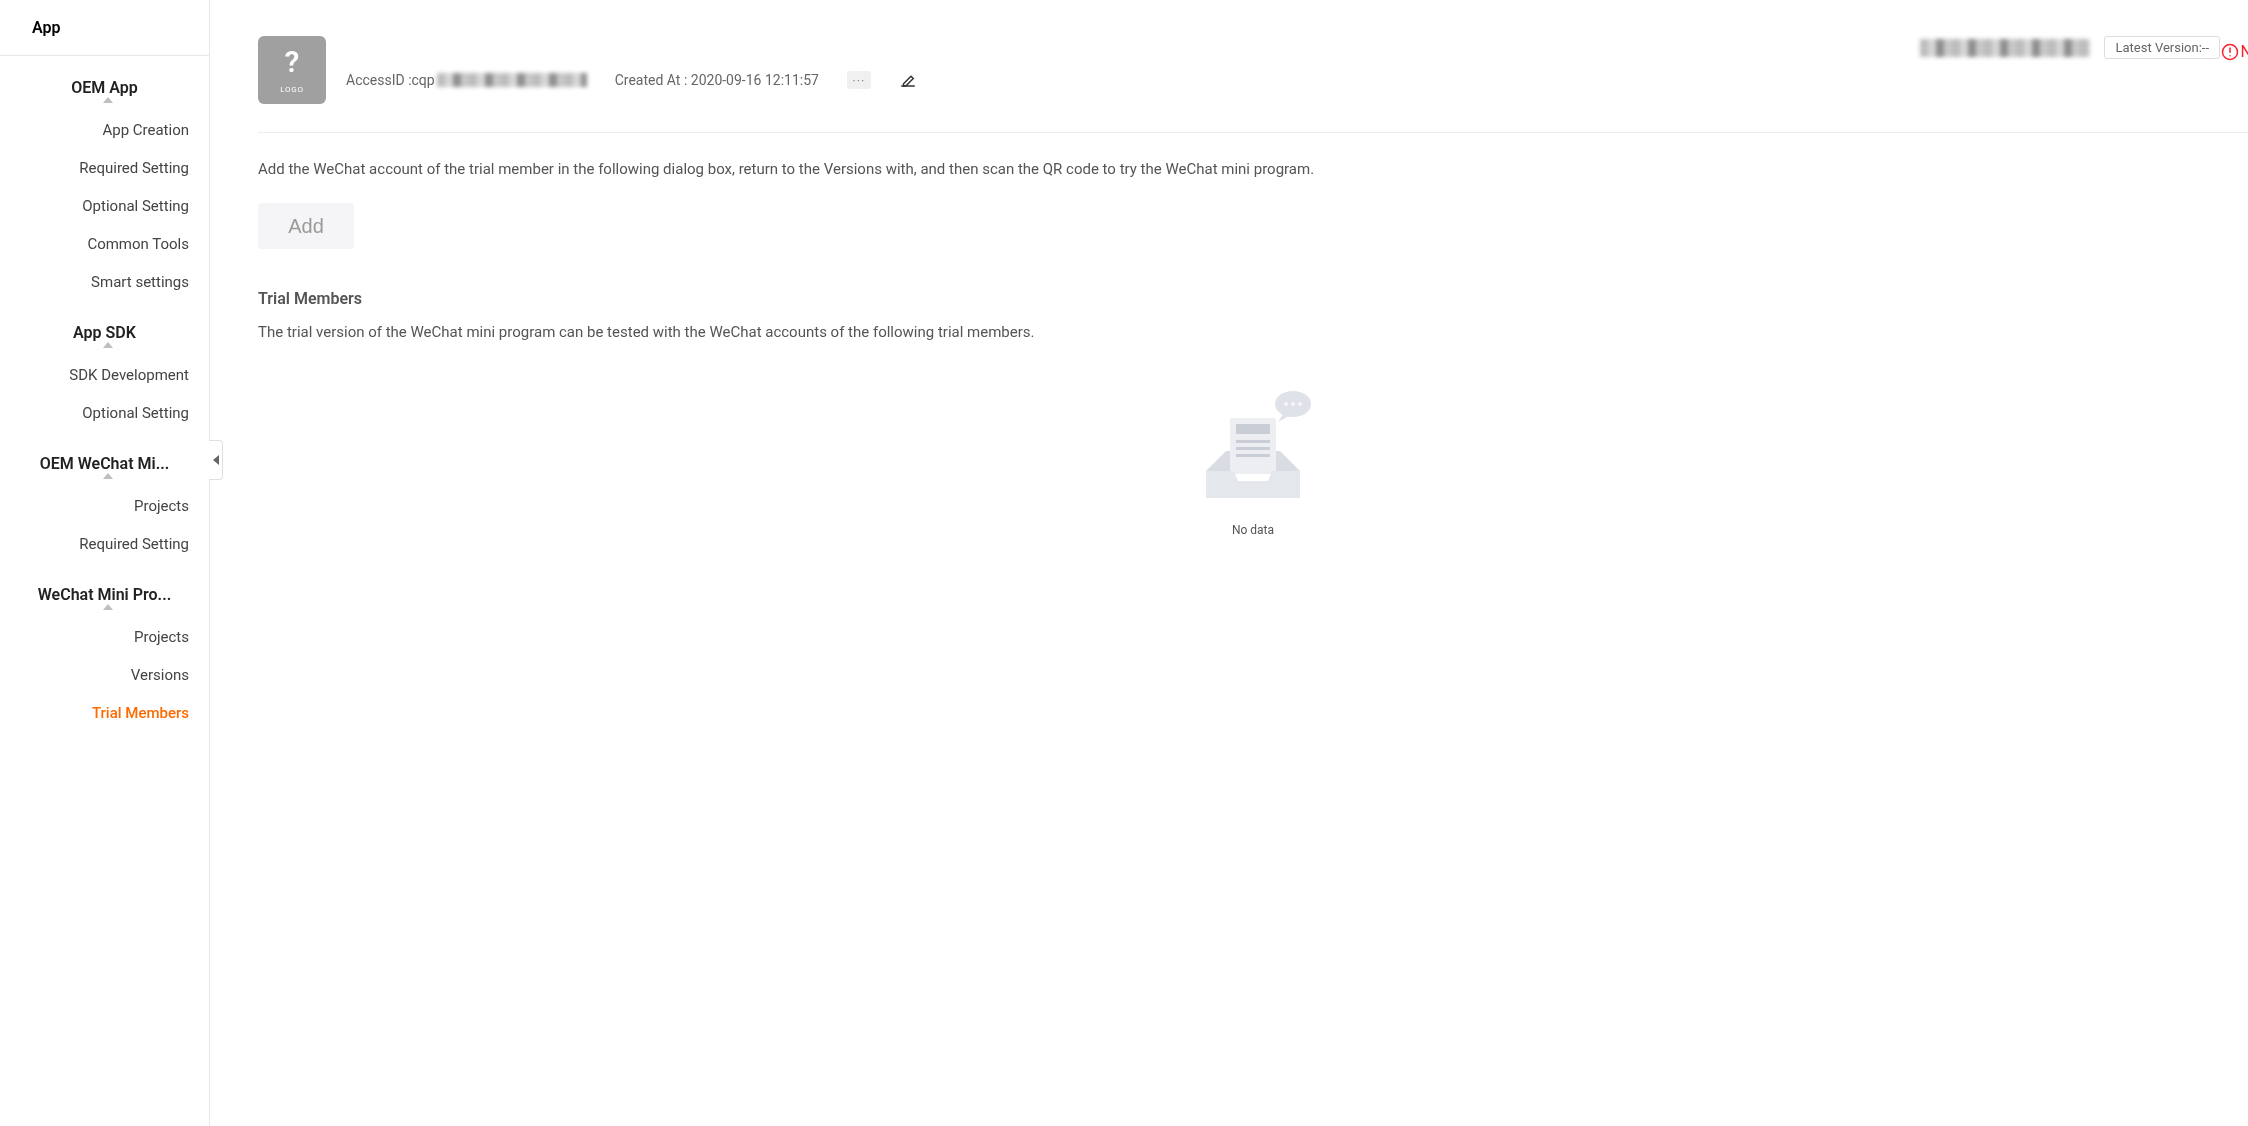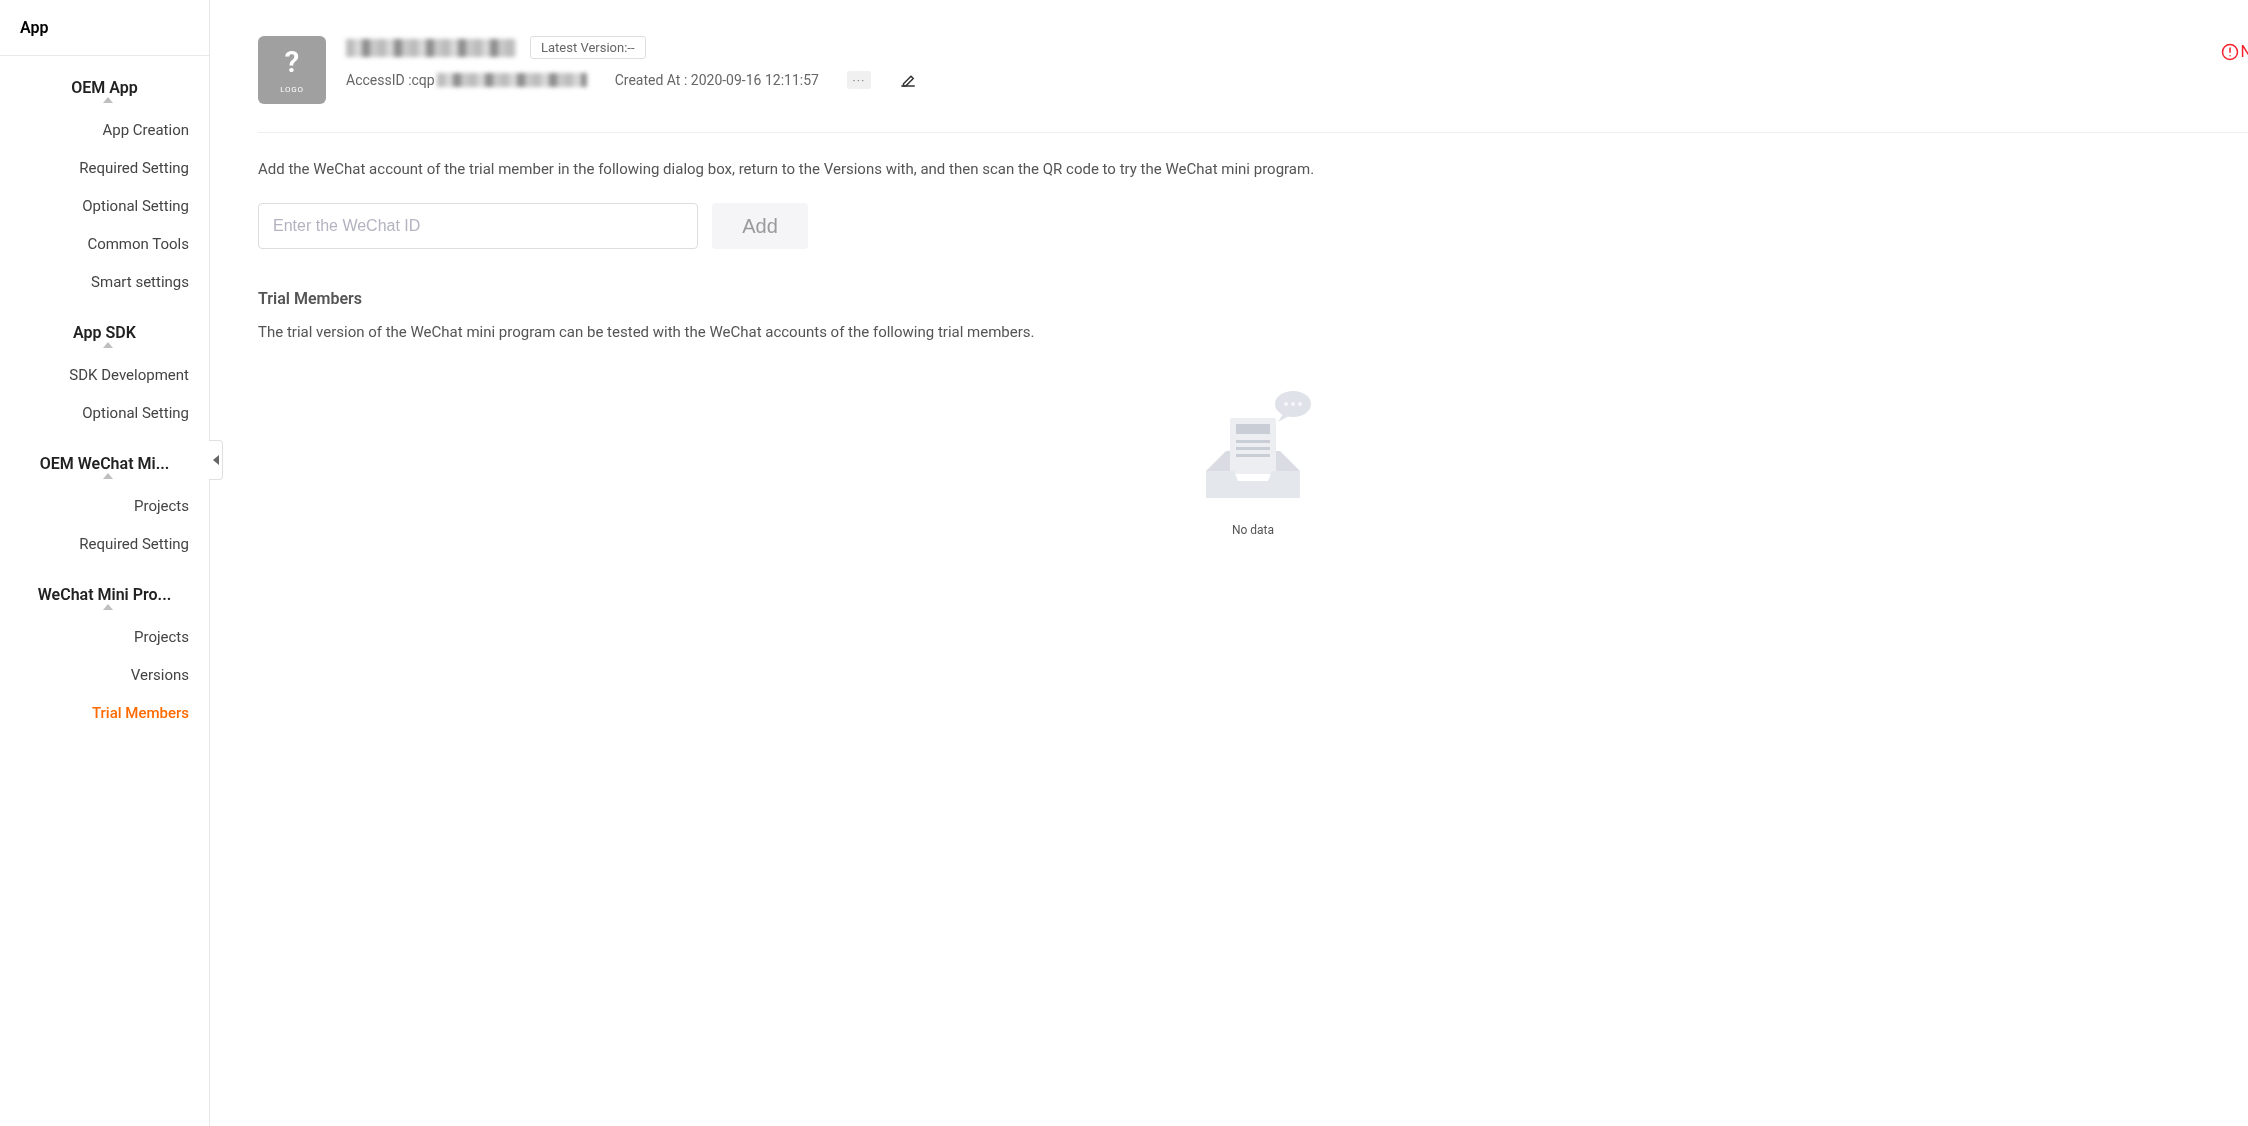--- a/index.html
+++ b/index.html
@@ -10,21 +10,21 @@
       font-size: 14px;
     }
     .layout { display: flex; min-height: 100vh; }
     .sidebar {
       width: 210px;
       border-right: 1px solid #e8e8e8;
       position: relative;
       flex-shrink: 0;
     }
     .sidebar-top {
-      padding: 18px 20px;
+      padding: 18px 32px;
       border-bottom: 1px solid #e8e8e8;
       font-size: 16px;
       font-weight: 600;
       color: #000;
     }
     .sidebar-section { padding-top: 10px; }
     .sidebar-section-title {
       display: flex;
       align-items: center;
       justify-content: space-between;
@@ -90,21 +90,21 @@
       background: #a0a0a0;
       border-radius: 6px;
       display: flex; flex-direction: column;
       align-items: center; justify-content: center;
       color: #fff;
       flex-shrink:0;
     }
     .logo-q { font-size: 30px; font-weight: 600; line-height: 1; }
     .logo-text { font-size: 8px; letter-spacing: 0.8px; margin-top: 8px; }
     .header-text { display: flex; flex-direction: column; gap: 12px; flex:1; }
-    .title-row { display: flex; align-items: center; gap: 14px; flex-wrap: wrap; }
+    .title-row { display: flex; align-items: center; gap: 14px; flex-wrap: wrap; justify-content: flex-end; }
     .pixelbar {
       display: inline-block;
       width: 170px; height: 18px;
       background: repeating-linear-gradient(90deg, #bcbcbc 0 8px, #d7d7d7 8px 16px, #8f8f8f 16px 24px, #c8c8c8 24px 32px);
       filter: blur(2px);
     }
     .pixelbar.small { width: 150px; height: 14px; }
     .version-tag {
       border: 1px solid #ddd;
       border-radius: 3px;
@@ -264,21 +264,20 @@
         </svg>
         <span>N</span>
       </span>
     </div>
 
     <div class="divider"></div>
 
     <div>
       <div class="section-desc">Add the WeChat account of the trial member in the following dialog box, return to the Versions with, and then scan the QR code to try the WeChat mini program.</div>
       <div class="add-row">
-        <input class="wechat-input" type="text" placeholder="Enter the WeChat ID" style="">
         <button class="add-btn">Add</button>
       </div>
     </div>
 
     <div>
       <div class="section-title">Trial Members</div>
       <div class="section-desc">The trial version of the WeChat mini program can be tested with the WeChat accounts of the following trial members.</div>
 
       <div class="empty-state">
         <span class="empty-svg">

